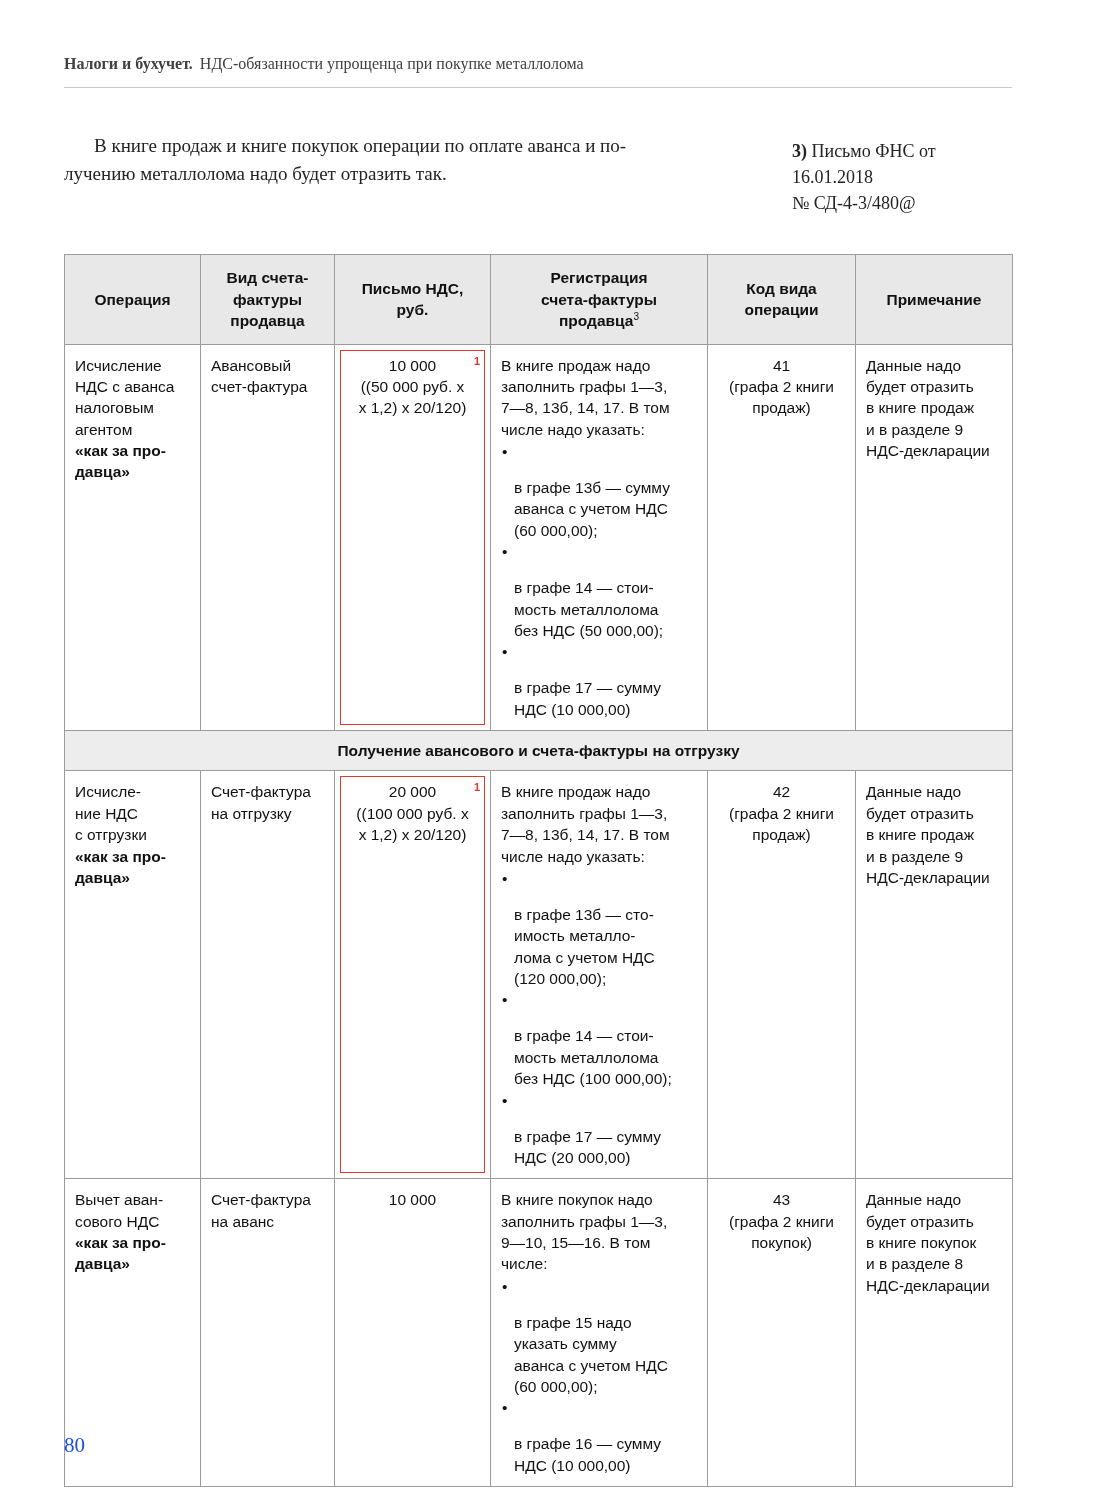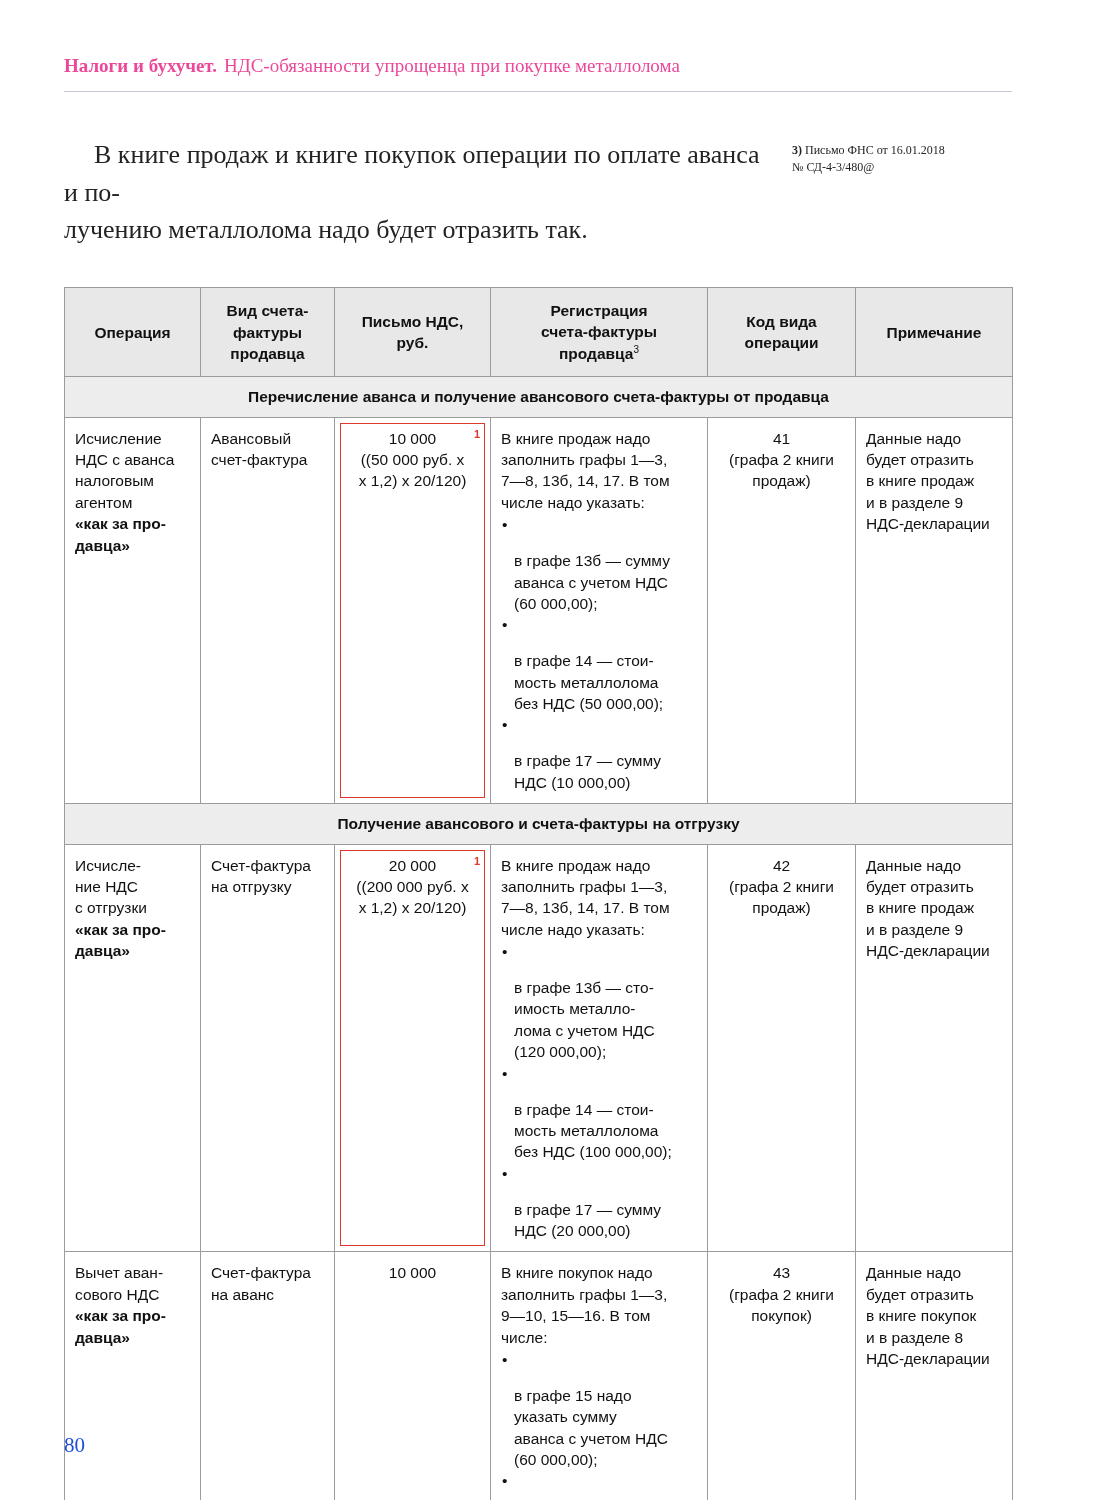--- a/index.html
+++ b/index.html
@@ -7,35 +7,35 @@
   body {
     width:1104px; height:1500px;
     font-family:"Liberation Sans", sans-serif;
     color:#1b1b1b;
     position:relative;
     overflow:hidden;
   }
   .sheet { position:relative; width:1104px; height:1500px; padding:55px 0 0 64px; }
 
   
-  .masthead { width:948px; font-family:"Liberation Serif", serif; font-size:19px; color:#ec4899; }
+  .masthead { width:948px; font-family:"Liberation Serif", serif; font-size:16px; color:#404040; }
   .brand { font-weight:bold; margin-right:7px; }
   .rule { width:948px; height:1px; background:#c7c7d2; margin-top:14px; }
 
   
   .lead-row { display:flex; width:948px; margin-top:44px; }
   .lead {
     width:706px;
     font-family:"Liberation Serif", serif;
-    font-size:26px; line-height:1.45; color:#232323;
+    font-size:19px; line-height:1.45; color:#232323;
     white-space:pre-line; text-indent:30px;
   }
   .sidenote {
     margin-left:auto; width:220px; padding-top:6px;
-    font-family:"Liberation Serif", serif; font-size:12px; line-height:1.45; color:#232323;
+    font-family:"Liberation Serif", serif; font-size:18px; line-height:1.45; color:#232323;
   }
   .sn-marker { font-weight:bold; }
   .sn-text { white-space:pre-line; }
 
   
   .vat {
     width:948px; margin-top:38px;
     border-collapse:collapse; table-layout:fixed;
     font-size:15.5px; line-height:1.38; color:#111;
   }
@@ -137,23 +137,20 @@
             <span class="hl">Код вида
 операции</span>
           </th>
         <th>
             <span class="hl">Примечание</span>
           </th>
       </tr>
     </thead>
     <tbody>
 
-      <tr class="section">
-        <td colspan="6">Перечисление аванса и получение авансового счета-фактуры от продавца</td>
-      </tr>
 
       <tr>
         <td class="c-op">
           <span class="pre">Исчисление
 НДС с аванса
 налоговым
 агентом</span>
           <span class="pre bold">«как за про-
 давца»</span>
         </td>
@@ -205,21 +202,21 @@
           <span class="pre bold">«как за про-
 давца»</span>
         </td>
         <td class="c-type">Счет-фактура
 на отгрузку</td>
         <td class="c-amount">
           <div class="redbox">
             <span class="fn">1</span>
           </div>
           <span class="pre">20 000</span>
-          <span class="pre">((200 000 руб. х
+          <span class="pre">((100 000 руб. х
 х 1,2) х 20/120)</span>
         </td>
         <td class="c-reg">
           <span class="pre">В книге продаж надо
 заполнить графы 1—3,
 7—8, 13б, 14, 17. В том
 числе надо указать:</span>
           <ul class="bl">
             <li><span class="pre">в графе 13б — сто-
 имость металло-

